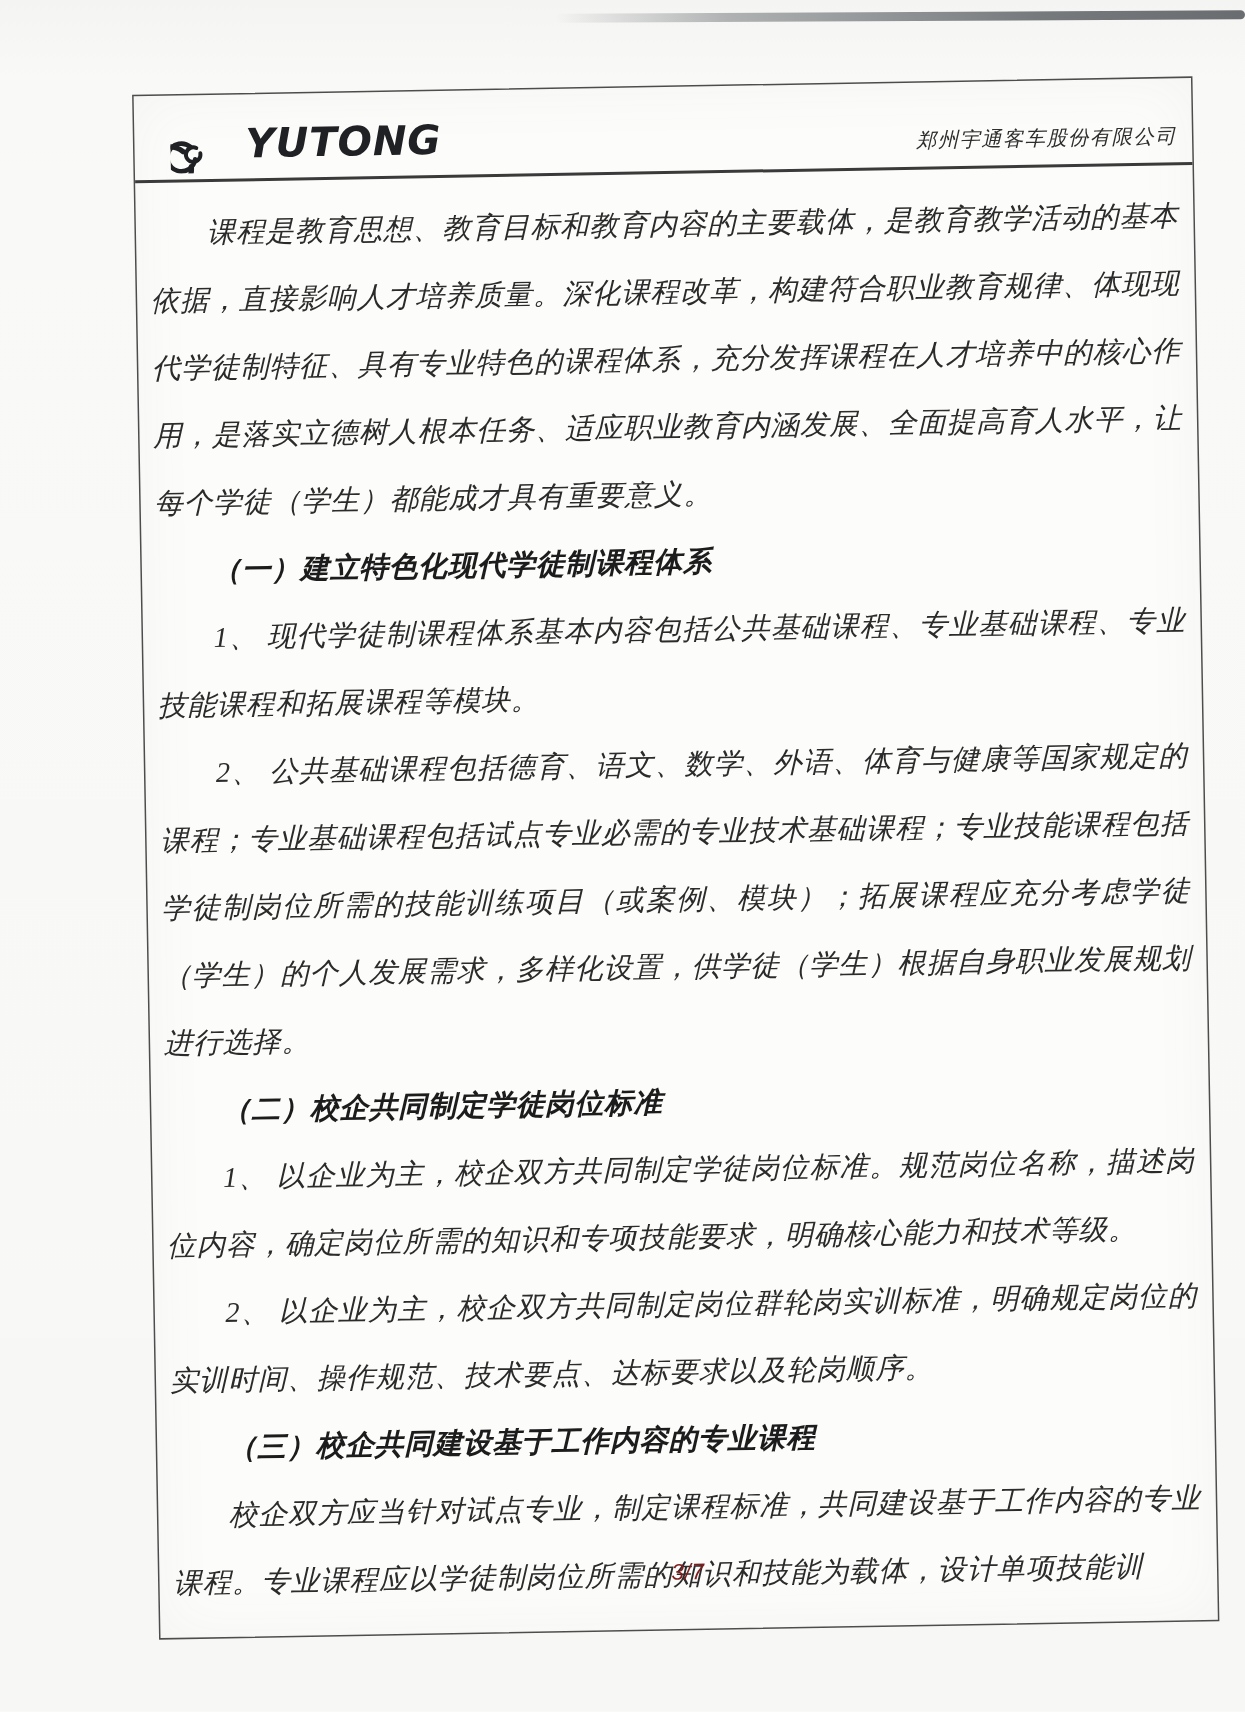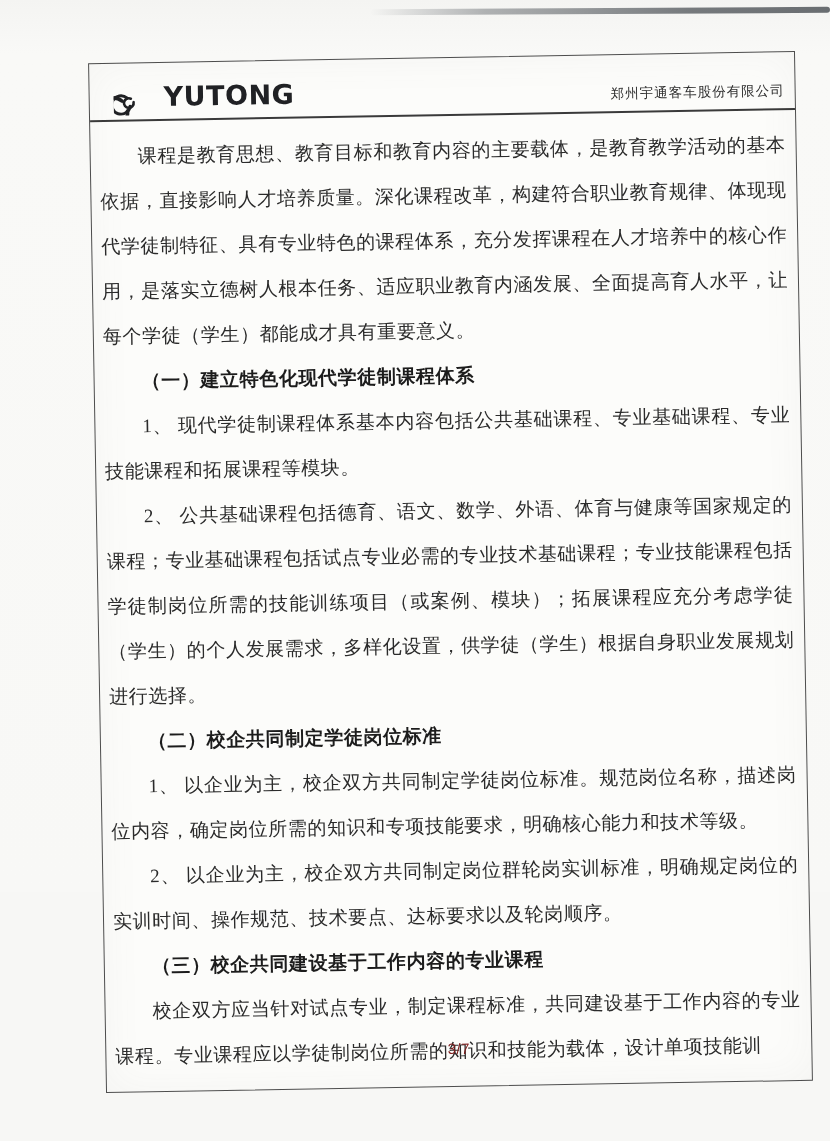--- a/index.html
+++ b/index.html
@@ -9,20 +9,21 @@
     height: 1141px;
     overflow: hidden;
     background: #f7f7f5;
     font-family: "Liberation Serif", "DejaVu Serif", serif;
   }
   .scene {
     position: relative;
     width: 830px;
     height: 892px;
     background: linear-gradient(180deg, #f4f4f2 0%, #f9f9f7 6%, #f8f8f6 100%);
+    font-style: italic;
   }
   .scan-streak {
     position: absolute;
     top: 8px;
     left: 370px;
     width: 460px;
     height: 6px;
     background: linear-gradient(90deg, rgba(90,95,100,0) 0%, rgba(90,95,100,0.45) 25%, rgba(75,80,85,0.75) 70%, rgba(70,75,80,0.8) 100%);
     border-radius: 3px;
     transform: rotate(-0.3deg);

